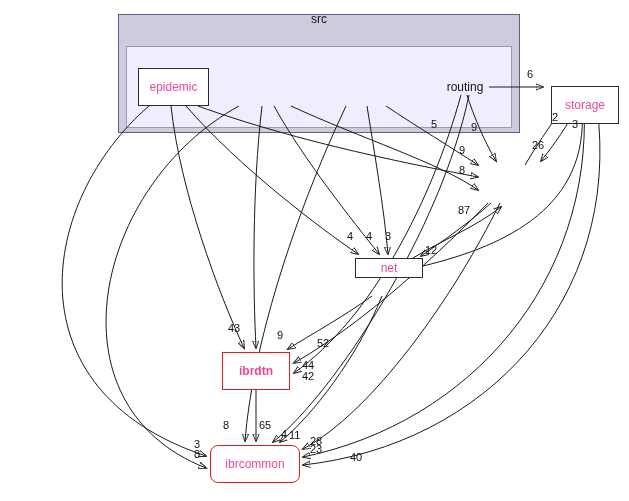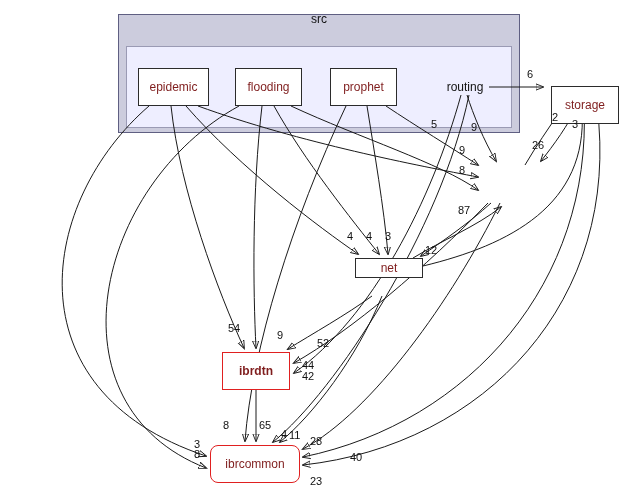--- a/index.html
+++ b/index.html
@@ -18,21 +18,21 @@
   }
   .cluster-label {
     position:absolute; left:118px; top:12px; width:402px;
     text-align:center; font-size:12px; color:#111;
   }
   svg.edges { position:absolute; left:0; top:0; }
   svg.edges path { fill:none; stroke:#1a1a1a; stroke-width:1; }
   .node {
     position:absolute; box-sizing:border-box; background:#ffffff;
     border:1px solid #2b2b2b; display:flex; align-items:center; justify-content:center;
-    font-size:12px; color:#7f1d1d; cursor:pointer;
+    font-size:12px; color:#ec4899; cursor:pointer;
   }
   .node.truncated { border-color:#e02020; }
   .node-label-plain {
     position:absolute; font-size:12px; color:#111; text-align:center;
   }
   .elabel { position:absolute; font-size:11px; color:#111; line-height:11px; }
 </style>
 </head>
 <body>
 
@@ -71,49 +71,47 @@
     <path d="M346,106 C292,220 252,350 245,441" marker-end="url(#arrow)"></path>
     <path d="M256,390 L256,441" marker-end="url(#arrow)"></path>
     <path d="M469,95 C441,230 335,392 273,442" marker-end="url(#arrow)"></path>
     <path d="M382,296 C357,358 312,416 280,442" marker-end="url(#arrow)"></path>
     <path d="M500,203 C452,300 372,412 303,449" marker-end="url(#arrow)"></path>
     <path d="M584,106 C592,280 472,422 303,457" marker-end="url(#arrow)"></path>
     <path d="M597,106 C622,300 485,445 303,465" marker-end="url(#arrow)"></path>
   </svg>
 
   <div class="node" style="left:138px;top:68px;width:71px;height:38px;">epidemic</div>
-  <div class="node" style="left:235px;top:68px;width:67px;height:38px;">flooding</div>
-  <div class="node" style="left:330px;top:68px;width:67px;height:38px;">prophet</div>
   <div class="node-label-plain" style="left:440px;top:80px;width:50px;">routing</div>
   <div class="node" style="left:551px;top:68px;width:68px;height:38px;margin-top:18px;">storage</div>
   <div class="node" style="left:355px;top:258px;width:68px;height:20px;">net</div>
   <div class="node truncated" style="left:222px;top:352px;width:68px;height:38px;font-weight:bold;">ibrdtn</div>
   <div class="node truncated" style="left:210px;top:445px;width:90px;height:38px;border-radius:8px;">ibrcommon</div>
 
   <span class="elabel" style="left:527px;top:69px;">6</span>
   <span class="elabel" style="left:552px;top:112px;">2</span>
   <span class="elabel" style="left:572px;top:119px;">3</span>
   <span class="elabel" style="left:532px;top:140px;">26</span>
   <span class="elabel" style="left:431px;top:119px;">5</span>
   <span class="elabel" style="left:471px;top:122px;">9</span>
   <span class="elabel" style="left:459px;top:145px;">9</span>
   <span class="elabel" style="left:459px;top:165px;">8</span>
   <span class="elabel" style="left:458px;top:205px;">87</span>
   <span class="elabel" style="left:425px;top:245px;">12</span>
   <span class="elabel" style="left:347px;top:231px;">4</span>
   <span class="elabel" style="left:366px;top:231px;">4</span>
   <span class="elabel" style="left:385px;top:231px;">3</span>
-  <span class="elabel" style="left:228px;top:323px;">54</span>
+  <span class="elabel" style="left:228px;top:323px;">43</span>
   <span class="elabel" style="left:277px;top:330px;">9</span>
   <span class="elabel" style="left:317px;top:338px;">52</span>
   <span class="elabel" style="left:302px;top:360px;">44</span>
   <span class="elabel" style="left:302px;top:371px;">42</span>
   <span class="elabel" style="left:194px;top:439px;">3</span>
   <span class="elabel" style="left:194px;top:449px;">8</span>
   <span class="elabel" style="left:223px;top:420px;">8</span>
   <span class="elabel" style="left:259px;top:420px;">65</span>
   <span class="elabel" style="left:281px;top:429px;">4</span>
   <span class="elabel" style="left:289px;top:430px;">11</span>
   <span class="elabel" style="left:310px;top:436px;">28</span>
-  <span class="elabel" style="left:310px;top:444px;margin-top:32px;">23</span>
+  <span class="elabel" style="left:310px;top:444px;">23</span>
   <span class="elabel" style="left:310px;top:452px;margin-left:40px;">40</span>
 
 </div>
 
 </body></html>

